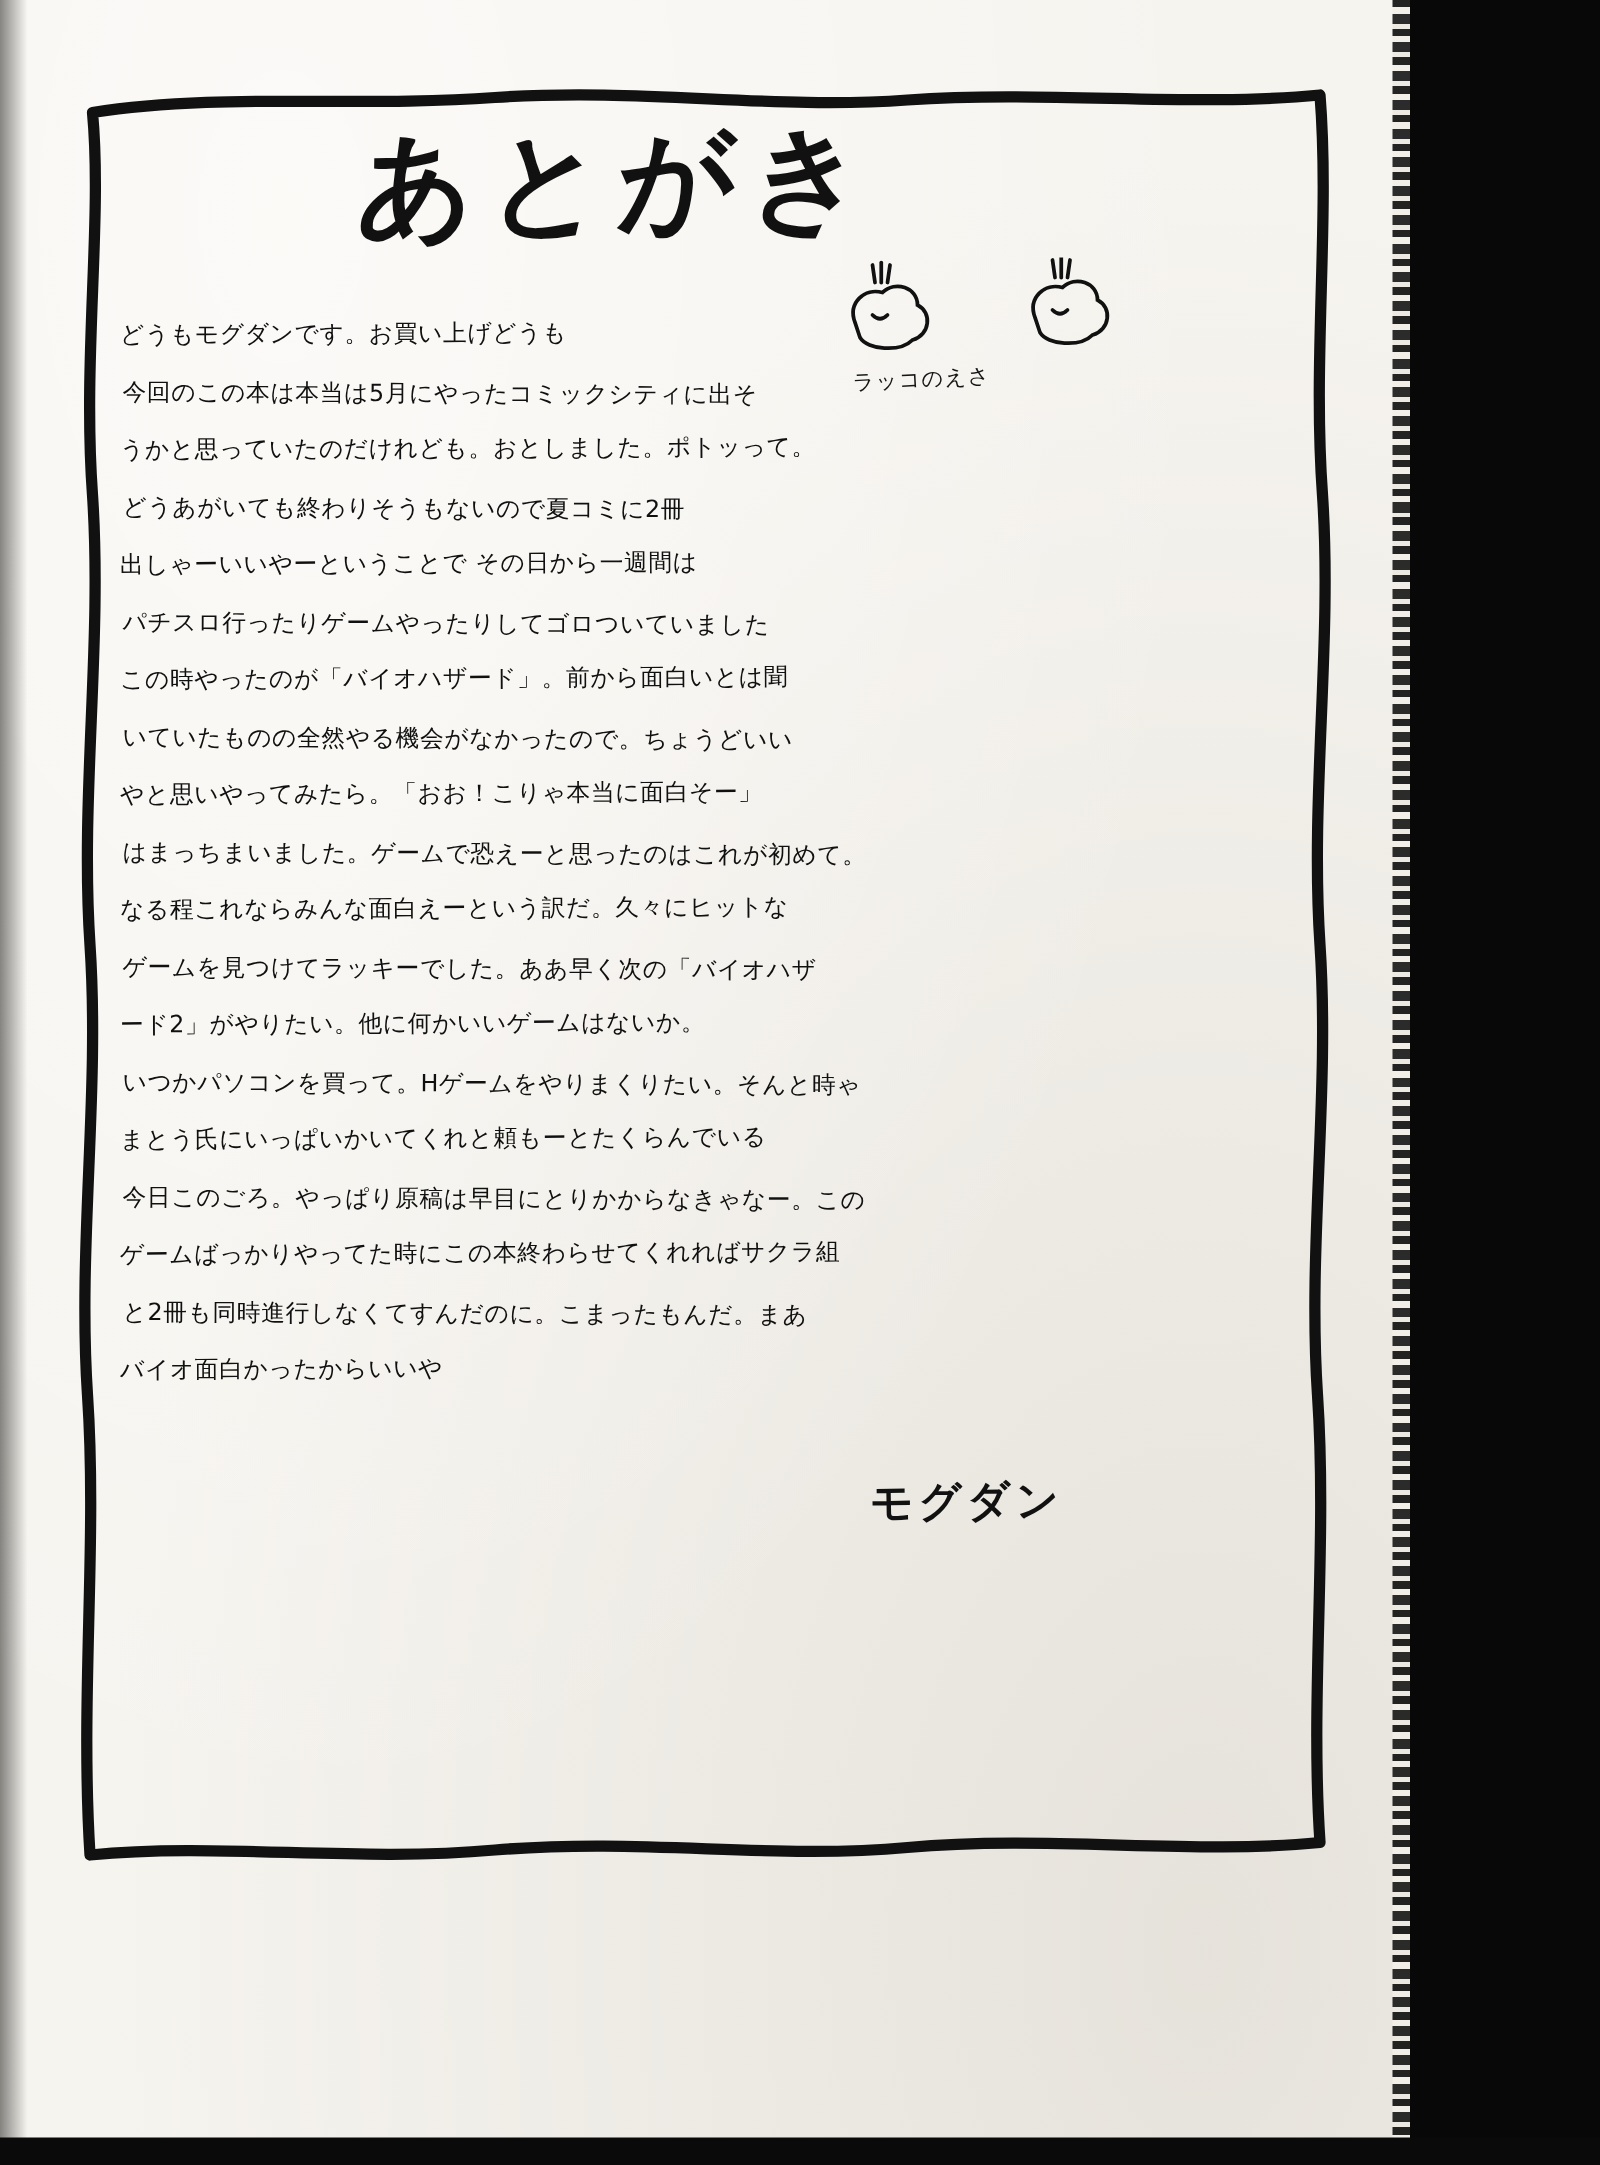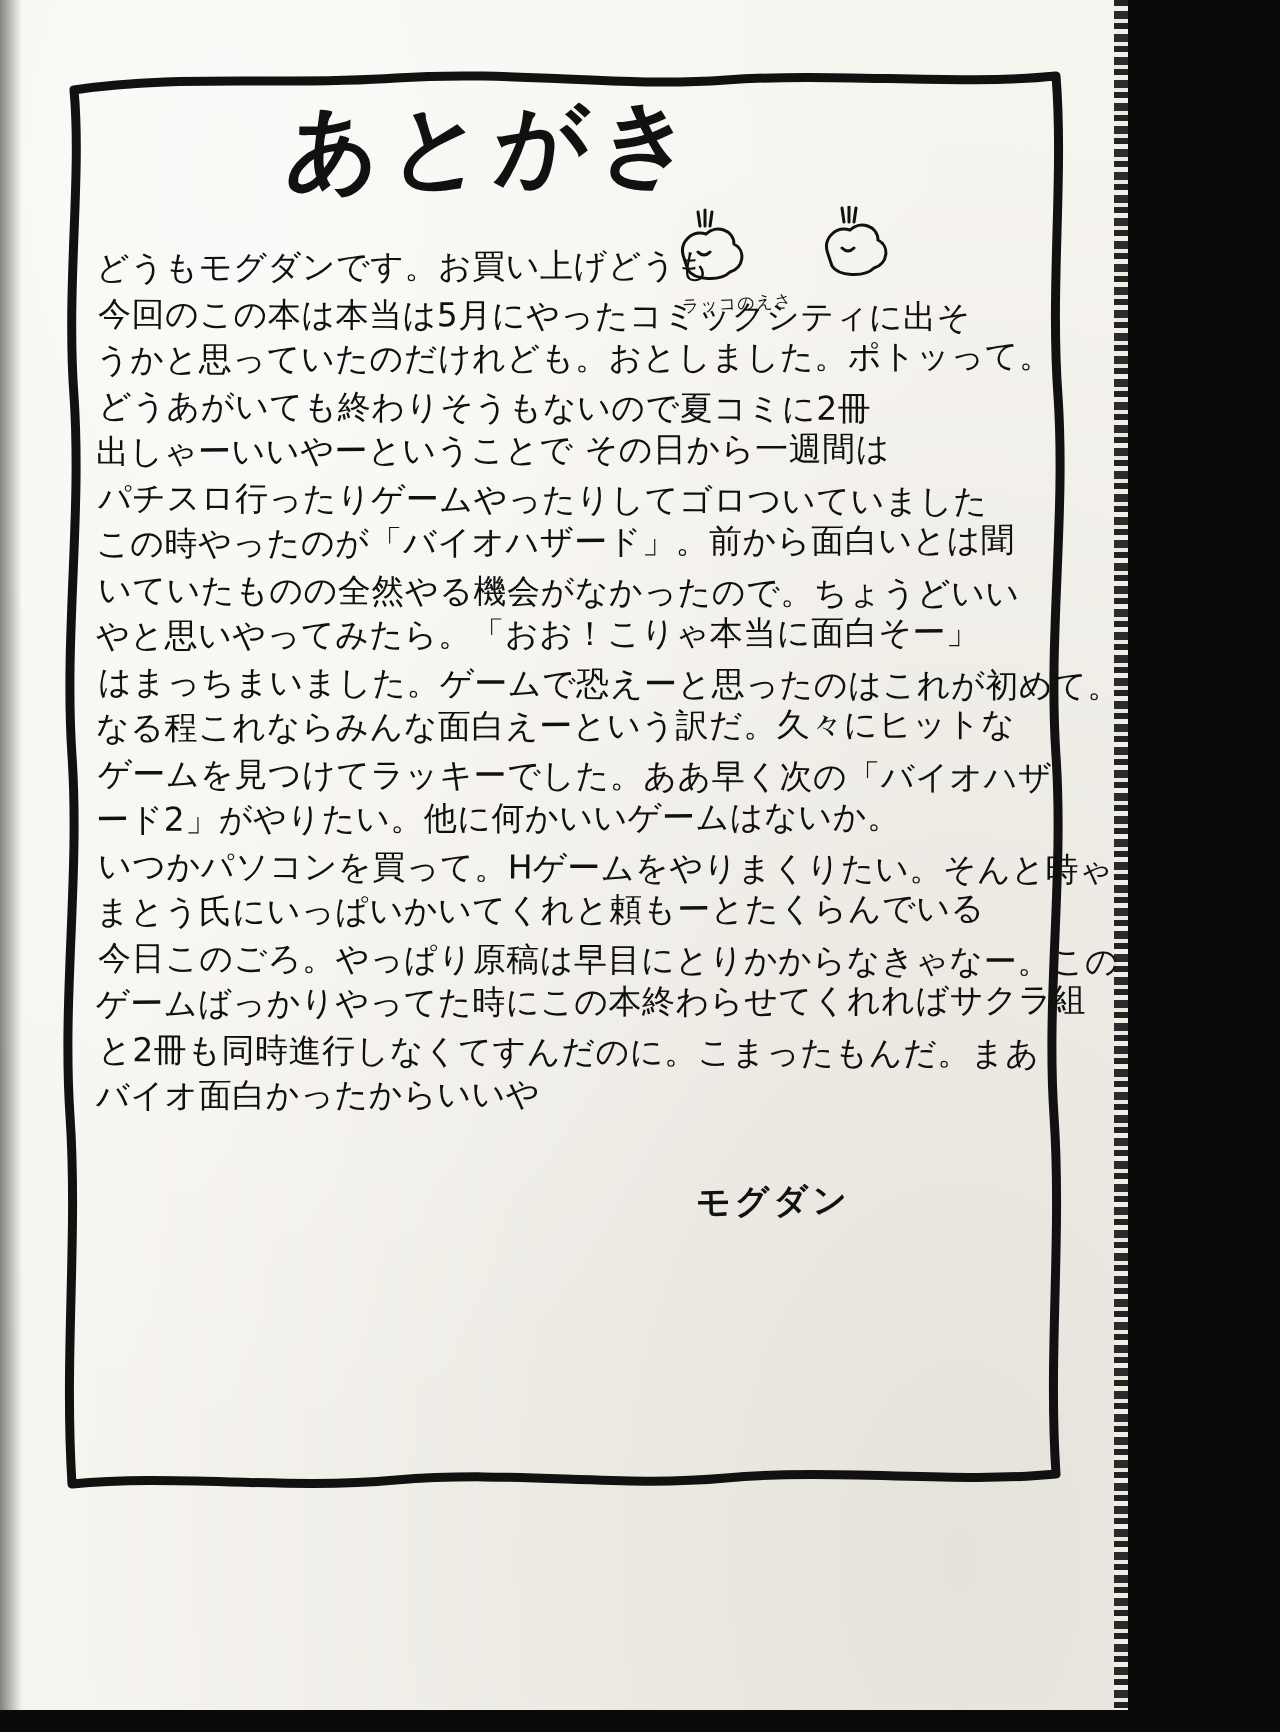--- a/index.html
+++ b/index.html
@@ -112,21 +112,21 @@
     left: 18px;
     top: 86px;
     font-size: 17px;
     color: #151515;
     transform: rotate(-3deg);
     letter-spacing: 1px;
   }
 
   .body-text {
     margin-top: 54px;
-    font-size: 33px;
+    font-size: 19px;
     line-height: 46px;
     color: #101010;
     letter-spacing: 0.5px;
   }
   .body-text .line {
     white-space: nowrap;
     transform-origin: left center;
   }
   .body-text .line:nth-child(odd)  { transform: rotate(-0.25deg); }
   .body-text .line:nth-child(even) { transform: rotate(0.22deg) translateX(2px); }

